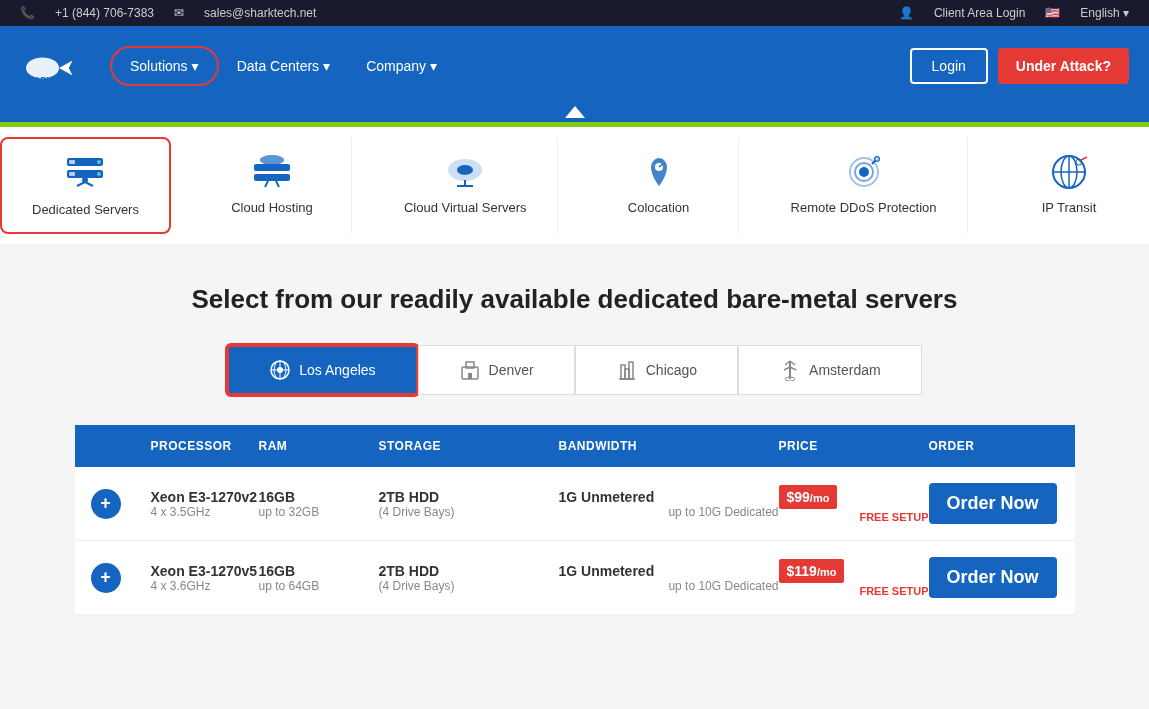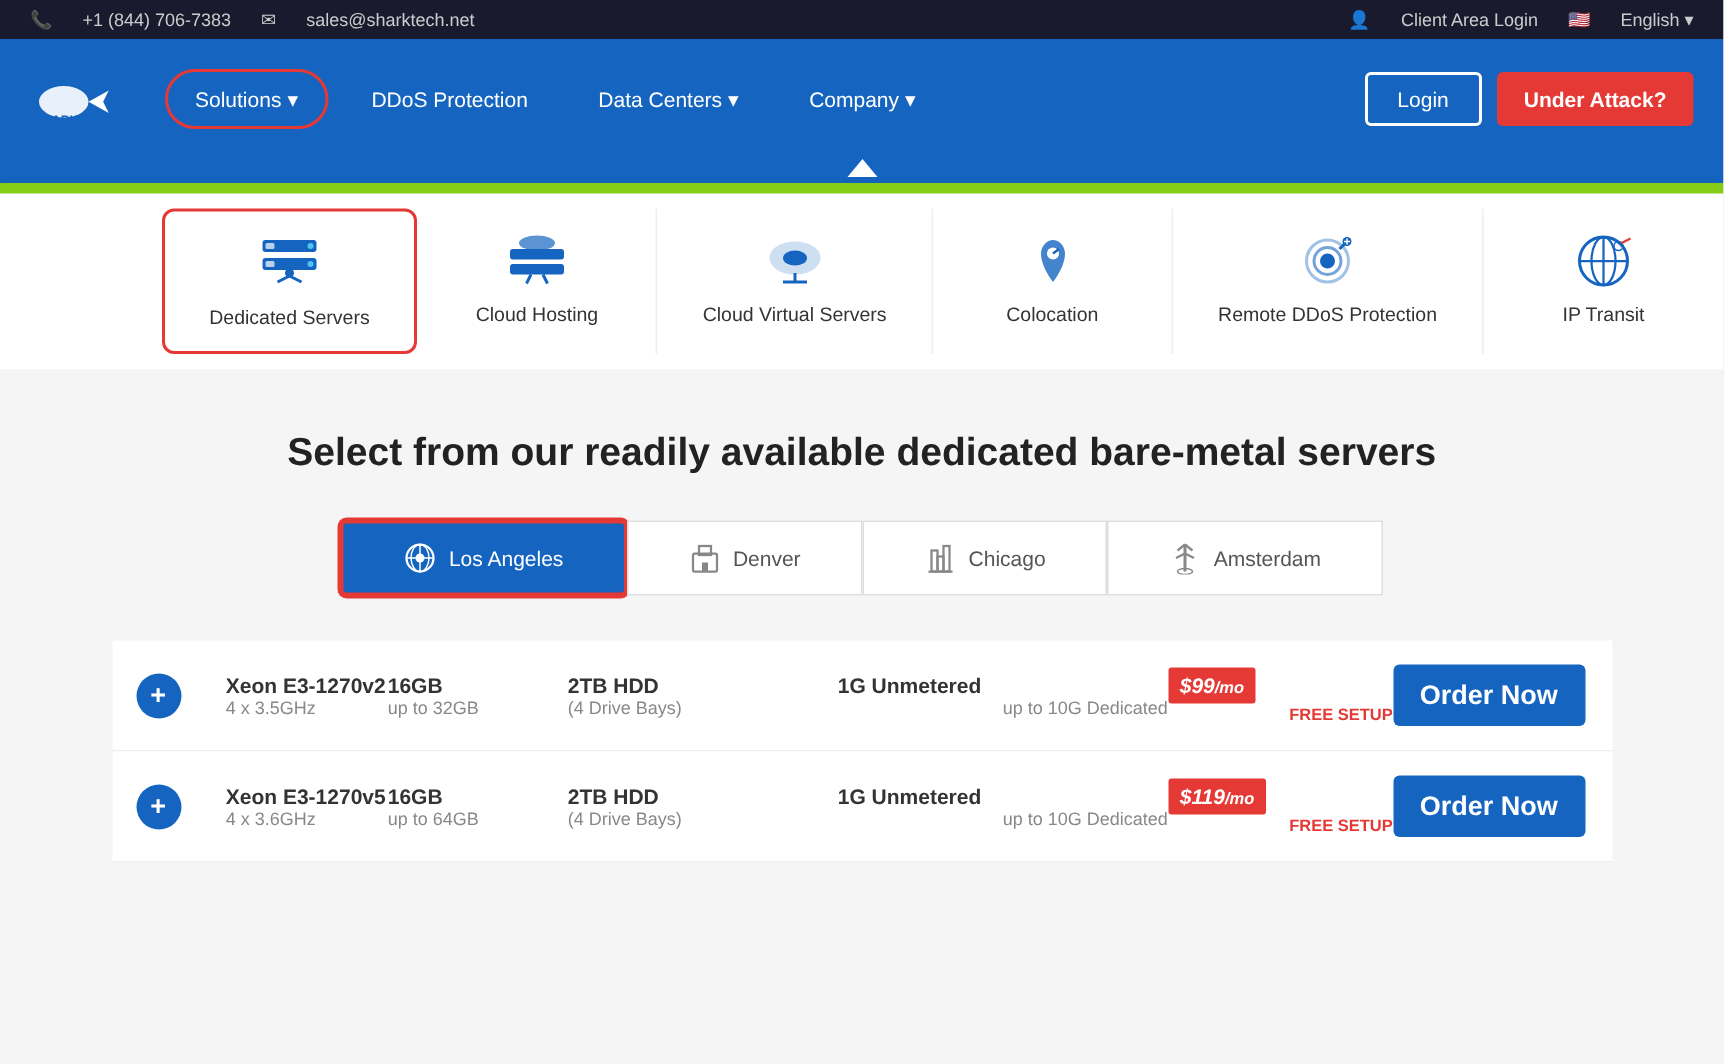--- a/index.html
+++ b/index.html
@@ -31,21 +31,21 @@
       display: flex;
       align-items: center;
       margin-right: 30px;
     }
     .logo-shark {
       width: 60px;
       height: 50px;
     }
     .nav-links {
       display: flex;
-      gap: 11px;
+      gap: 0;
       align-items: center;
       flex: 1;
     }
     .nav-item {
       color: white;
       padding: 10px 18px;
       cursor: pointer;
       font-size: 14px;
       font-weight: 500;
       display: flex;
@@ -90,23 +90,23 @@
       padding: 10px 18px;
       border-radius: 4px;
       cursor: pointer;
       font-size: 14px;
       font-weight: bold;
     }
 
     
     .solutions-menu {
       background: white;
-      border-top: 7px solid #84cc16;
-      display: flex;
-      justify-content: flex-end;
+      border-top: 5px solid #84cc16;
+      display: flex;
+      justify-content: space-between;
       gap: 0;
       padding: 10px 0;
       box-shadow: 0 3px 8px rgba(0,0,0,0.1);
     }
     .solution-item {
       display: flex;
       flex-direction: column;
       align-items: center;
       padding: 15px 30px;
       cursor: pointer;
@@ -215,21 +215,20 @@
     .bw-main { font-weight: bold; color: #333; }
     .bw-sub { font-size: 12px; color: #888; text-align: right; }
     .price-tag {
       background: #e53935;
       color: white;
       padding: 4px 8px;
       border-radius: 2px;
       font-weight: bold;
       font-size: 14px;
       display: inline-block;
-      font-style: italic;
     }
     .price-tag .mo { font-size: 11px; }
     .free-setup {
       color: #e53935;
       font-size: 11px;
       font-weight: bold;
       margin-top: 2px;
       text-align: right;
     }
     .order-btn {
@@ -278,23 +277,20 @@
       <ellipse cx="30" cy="30" rx="22" ry="14" fill="white" opacity="0.9"></ellipse>
       <polygon points="52,30 70,20 65,30 70,40" fill="white"></polygon>
       <text x="4" y="50" font-size="11" font-weight="bold" fill="#1565c0" font-family="Arial">SHARKTECH</text>
     </svg>
   </div>
 
   <div class="nav-links">
     <div class="nav-item active">
       <span>Solutions</span>
       <span>▾</span>
-    </div>
-    <div class="nav-item">
-      <span>DDoS Protection</span>
     </div>
     <div class="nav-item">
       <span>Data Centers</span>
       <span>▾</span>
     </div>
     <div class="nav-item">
       <span>Company</span>
       <span>▾</span>
     </div>
   </div>
@@ -431,20 +427,29 @@
         <line x1="16" y1="6" x2="11" y2="2" stroke="#888" stroke-width="1.5"></line>
         <line x1="5" y1="11" x2="11" y2="8" stroke="#888" stroke-width="1.5"></line>
         <line x1="17" y1="11" x2="11" y2="8" stroke="#888" stroke-width="1.5"></line>
         <ellipse cx="11" cy="20" rx="5" ry="2" fill="none" stroke="#888" stroke-width="1"></ellipse>
       </svg>
       <span>Amsterdam</span>
     </div>
   </div>
 
   <div style="max-width:1000px; margin:0 auto;">
+    <div class="table-header">
+      <div class="table-header-cell"></div>
+      <div class="table-header-cell">PROCESSOR</div>
+      <div class="table-header-cell">RAM</div>
+      <div class="table-header-cell">STORAGE</div>
+      <div class="table-header-cell">BANDWIDTH</div>
+      <div class="table-header-cell">PRICE</div>
+      <div class="table-header-cell">ORDER</div>
+    </div>
 
     <div class="table-row">
       <div>
         <div class="expand-btn">+</div>
       </div>
       <div>
         <div class="proc-name">Xeon E3-1270v2</div>
         <div class="proc-sub">4 x 3.5GHz</div>
       </div>
       <div>

